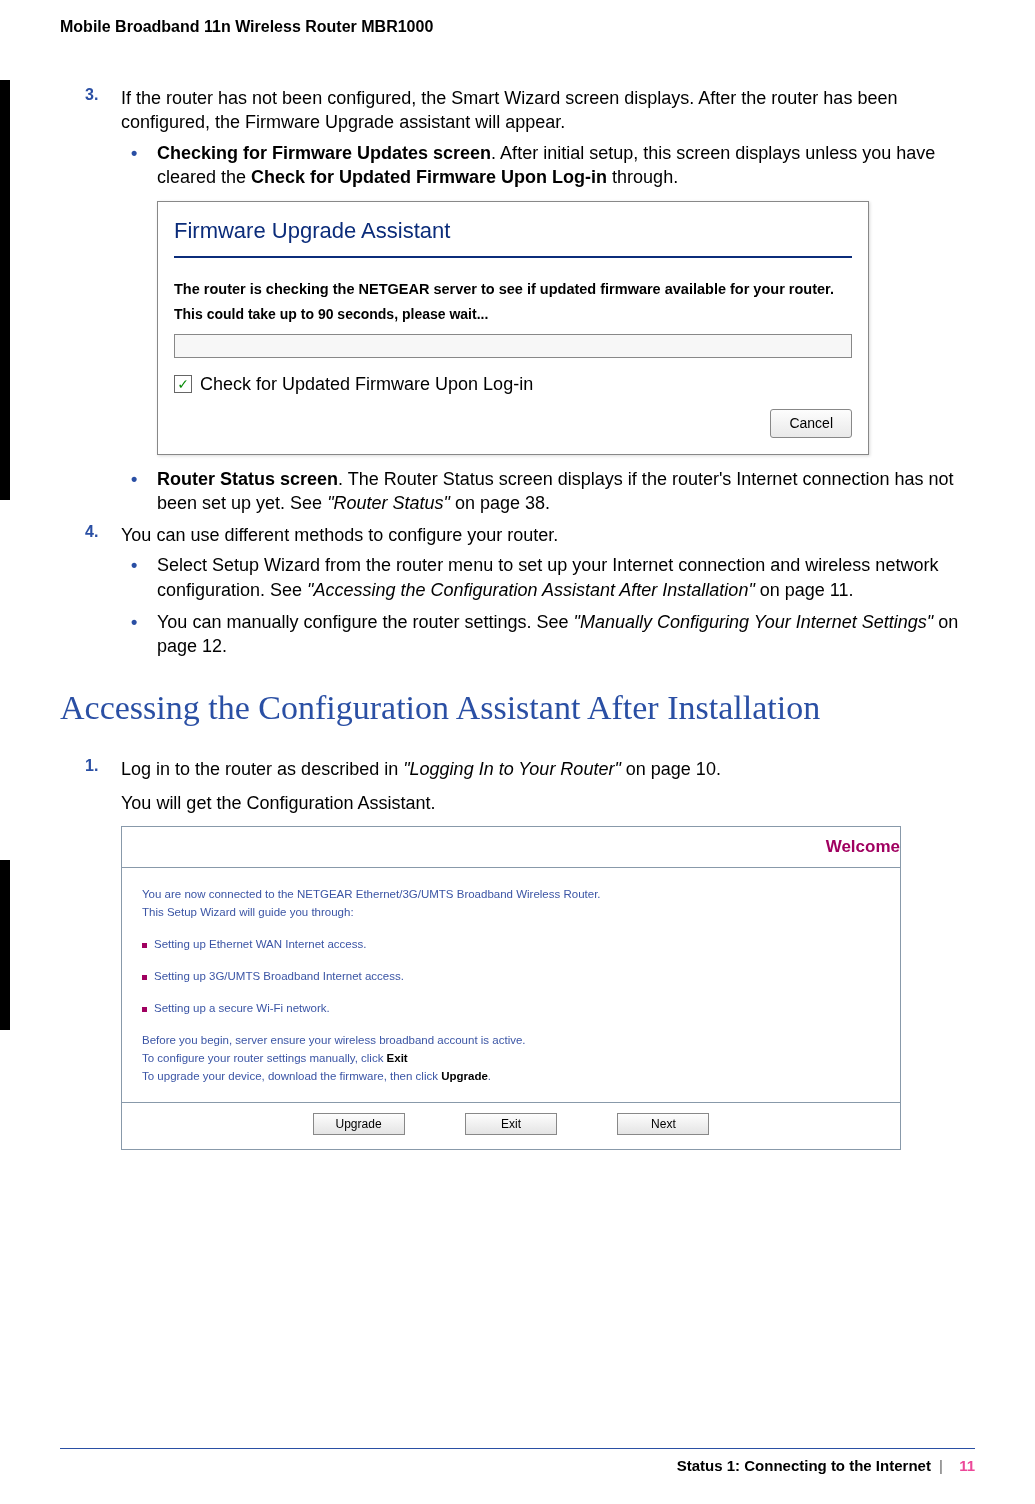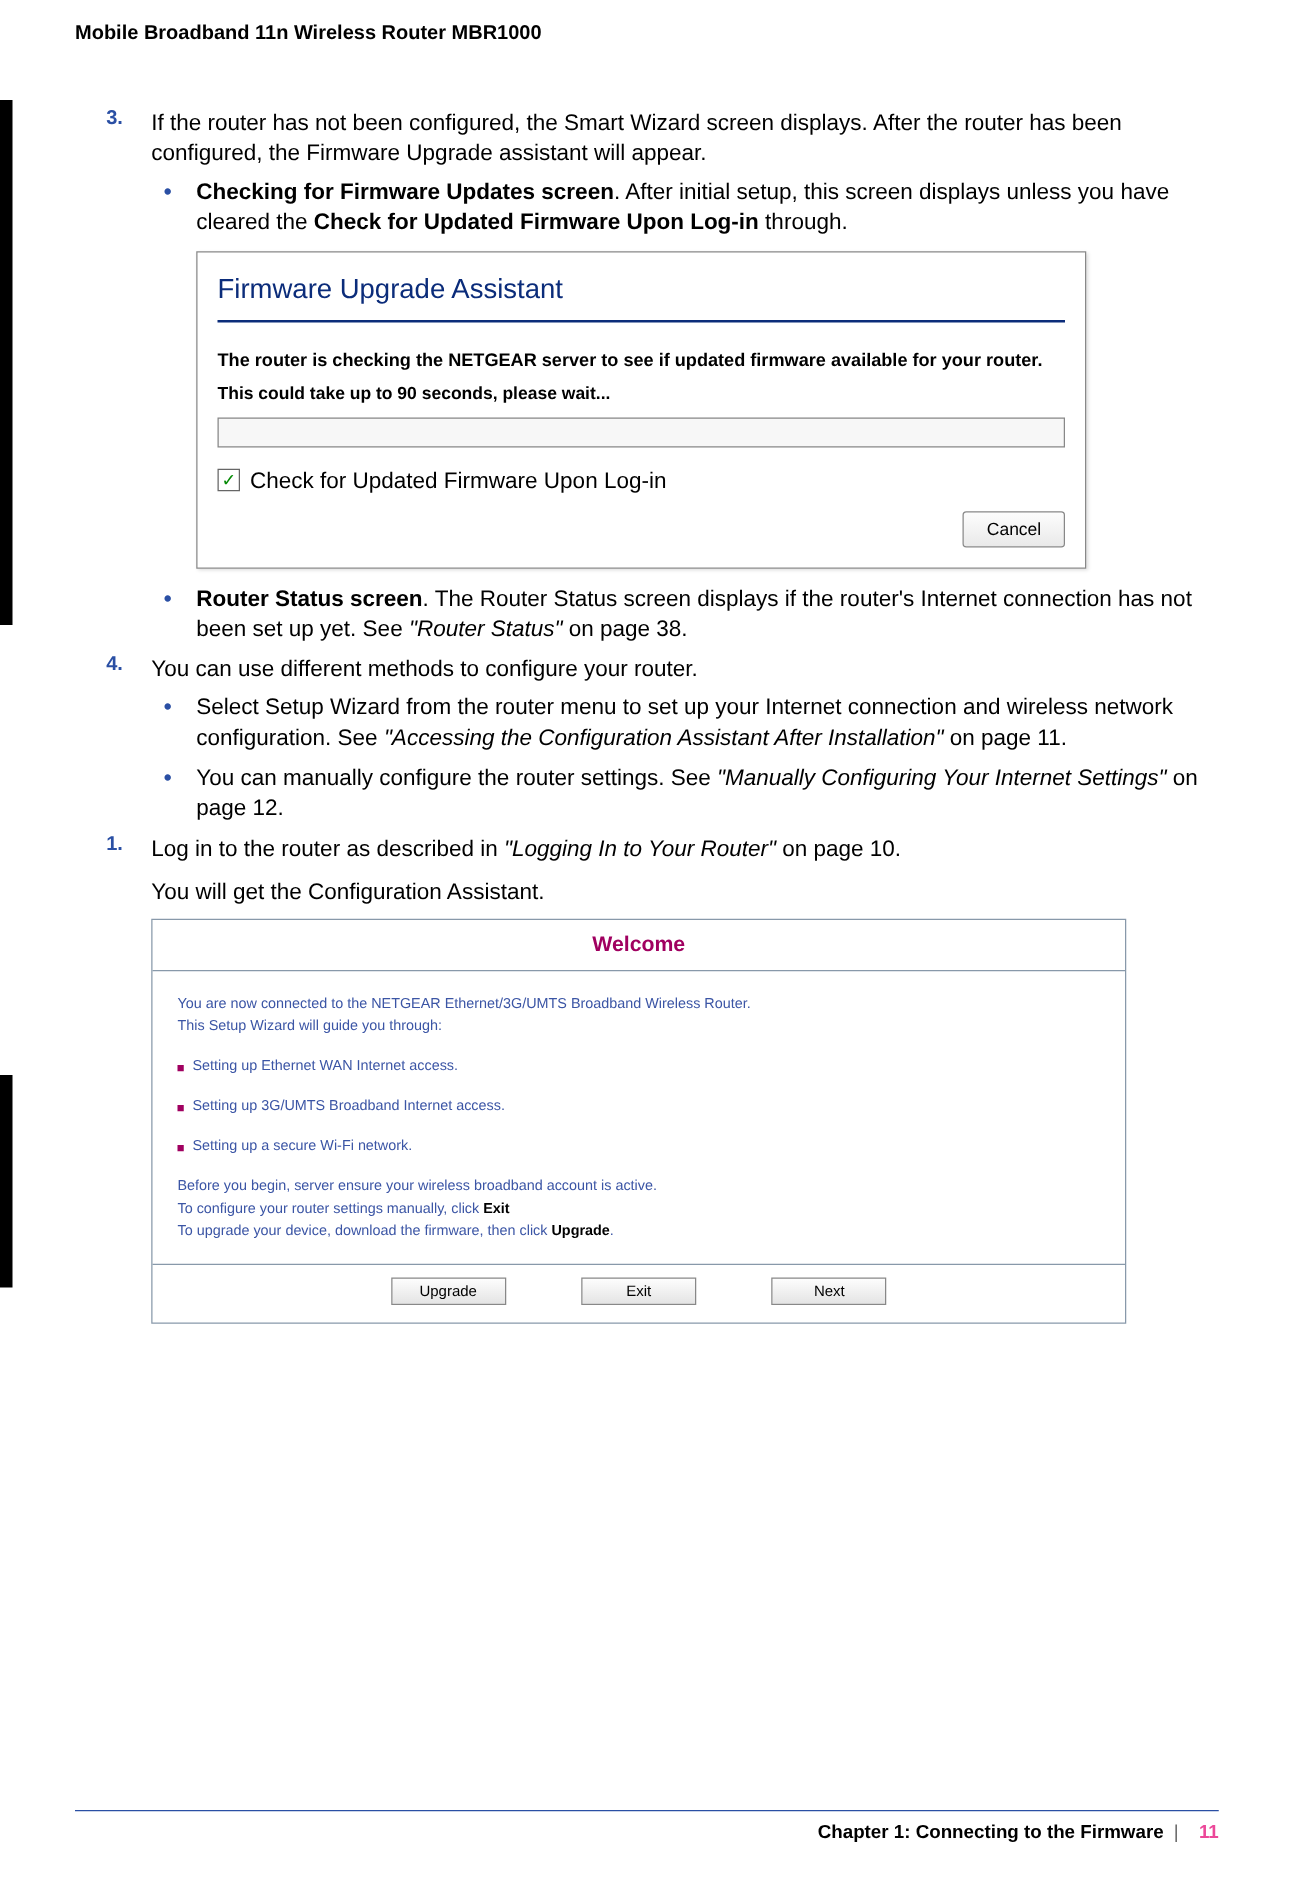--- a/index.html
+++ b/index.html
@@ -124,21 +124,21 @@
   .ss-welcome {
     border: 1px solid #89a;
     width: 780px;
     margin: 10px 0 0 0;
     background: #fff;
     box-sizing: border-box;
     font-family: Verdana, Arial, sans-serif;
   }
   .ss-welcome .w-title {
     color: #a00060;
-    text-align: center;
+    text-align: right;
     font-weight: bold;
     font-size: 17px;
     padding: 10px 0 10px 0;
   }
   .ss-welcome .rule { height:1px; background:#89a; }
   .ss-welcome .content {
     padding: 14px 20px 14px 20px;
     font-size: 11.5px;
     color: #3b55a5;
   }
@@ -236,20 +236,21 @@
         <li>
           <span>Select Setup Wizard from the router menu to set up your Internet connection and wireless network configuration. See </span><span class="italic">"Accessing the Configuration Assistant After Installation"</span><span> on page 11.</span>
         </li>
         <li>
           <span>You can manually configure the router settings. See </span><span class="italic">"Manually Configuring Your Internet Settings"</span><span> on page 12.</span>
         </li>
       </ul>
     </li>
   </ol>
 
+  <h1 class="heading-h1">Accessing the Configuration Assistant After Installation</h1>
 
   <ol class="main-list">
     <li>
       <span class="num">1.</span>
       <span class="body-text">
         <span>Log in to the router as described in </span><span class="italic">"Logging In to Your Router"</span><span> on page 10.</span>
       </span>
       <div class="body-text" style="margin-top:10px;">You will get the Configuration Assistant.</div>
 
       <div class="ss-welcome">
@@ -275,17 +276,17 @@
         <div class="btns">
           <span class="wbtn">Upgrade</span>
           <span class="wbtn">Exit</span>
           <span class="wbtn">Next</span>
         </div>
       </div>
     </li>
   </ol>
 
   <div class="footer">
-    <span>Chapter 1:  Connecting to the Firmware</span>
+    <span>Status 1:  Connecting to the Internet</span>
     <span class="sep">|</span>
     <span class="pnum">11</span>
   </div>
 </div>
 
 </body></html>

